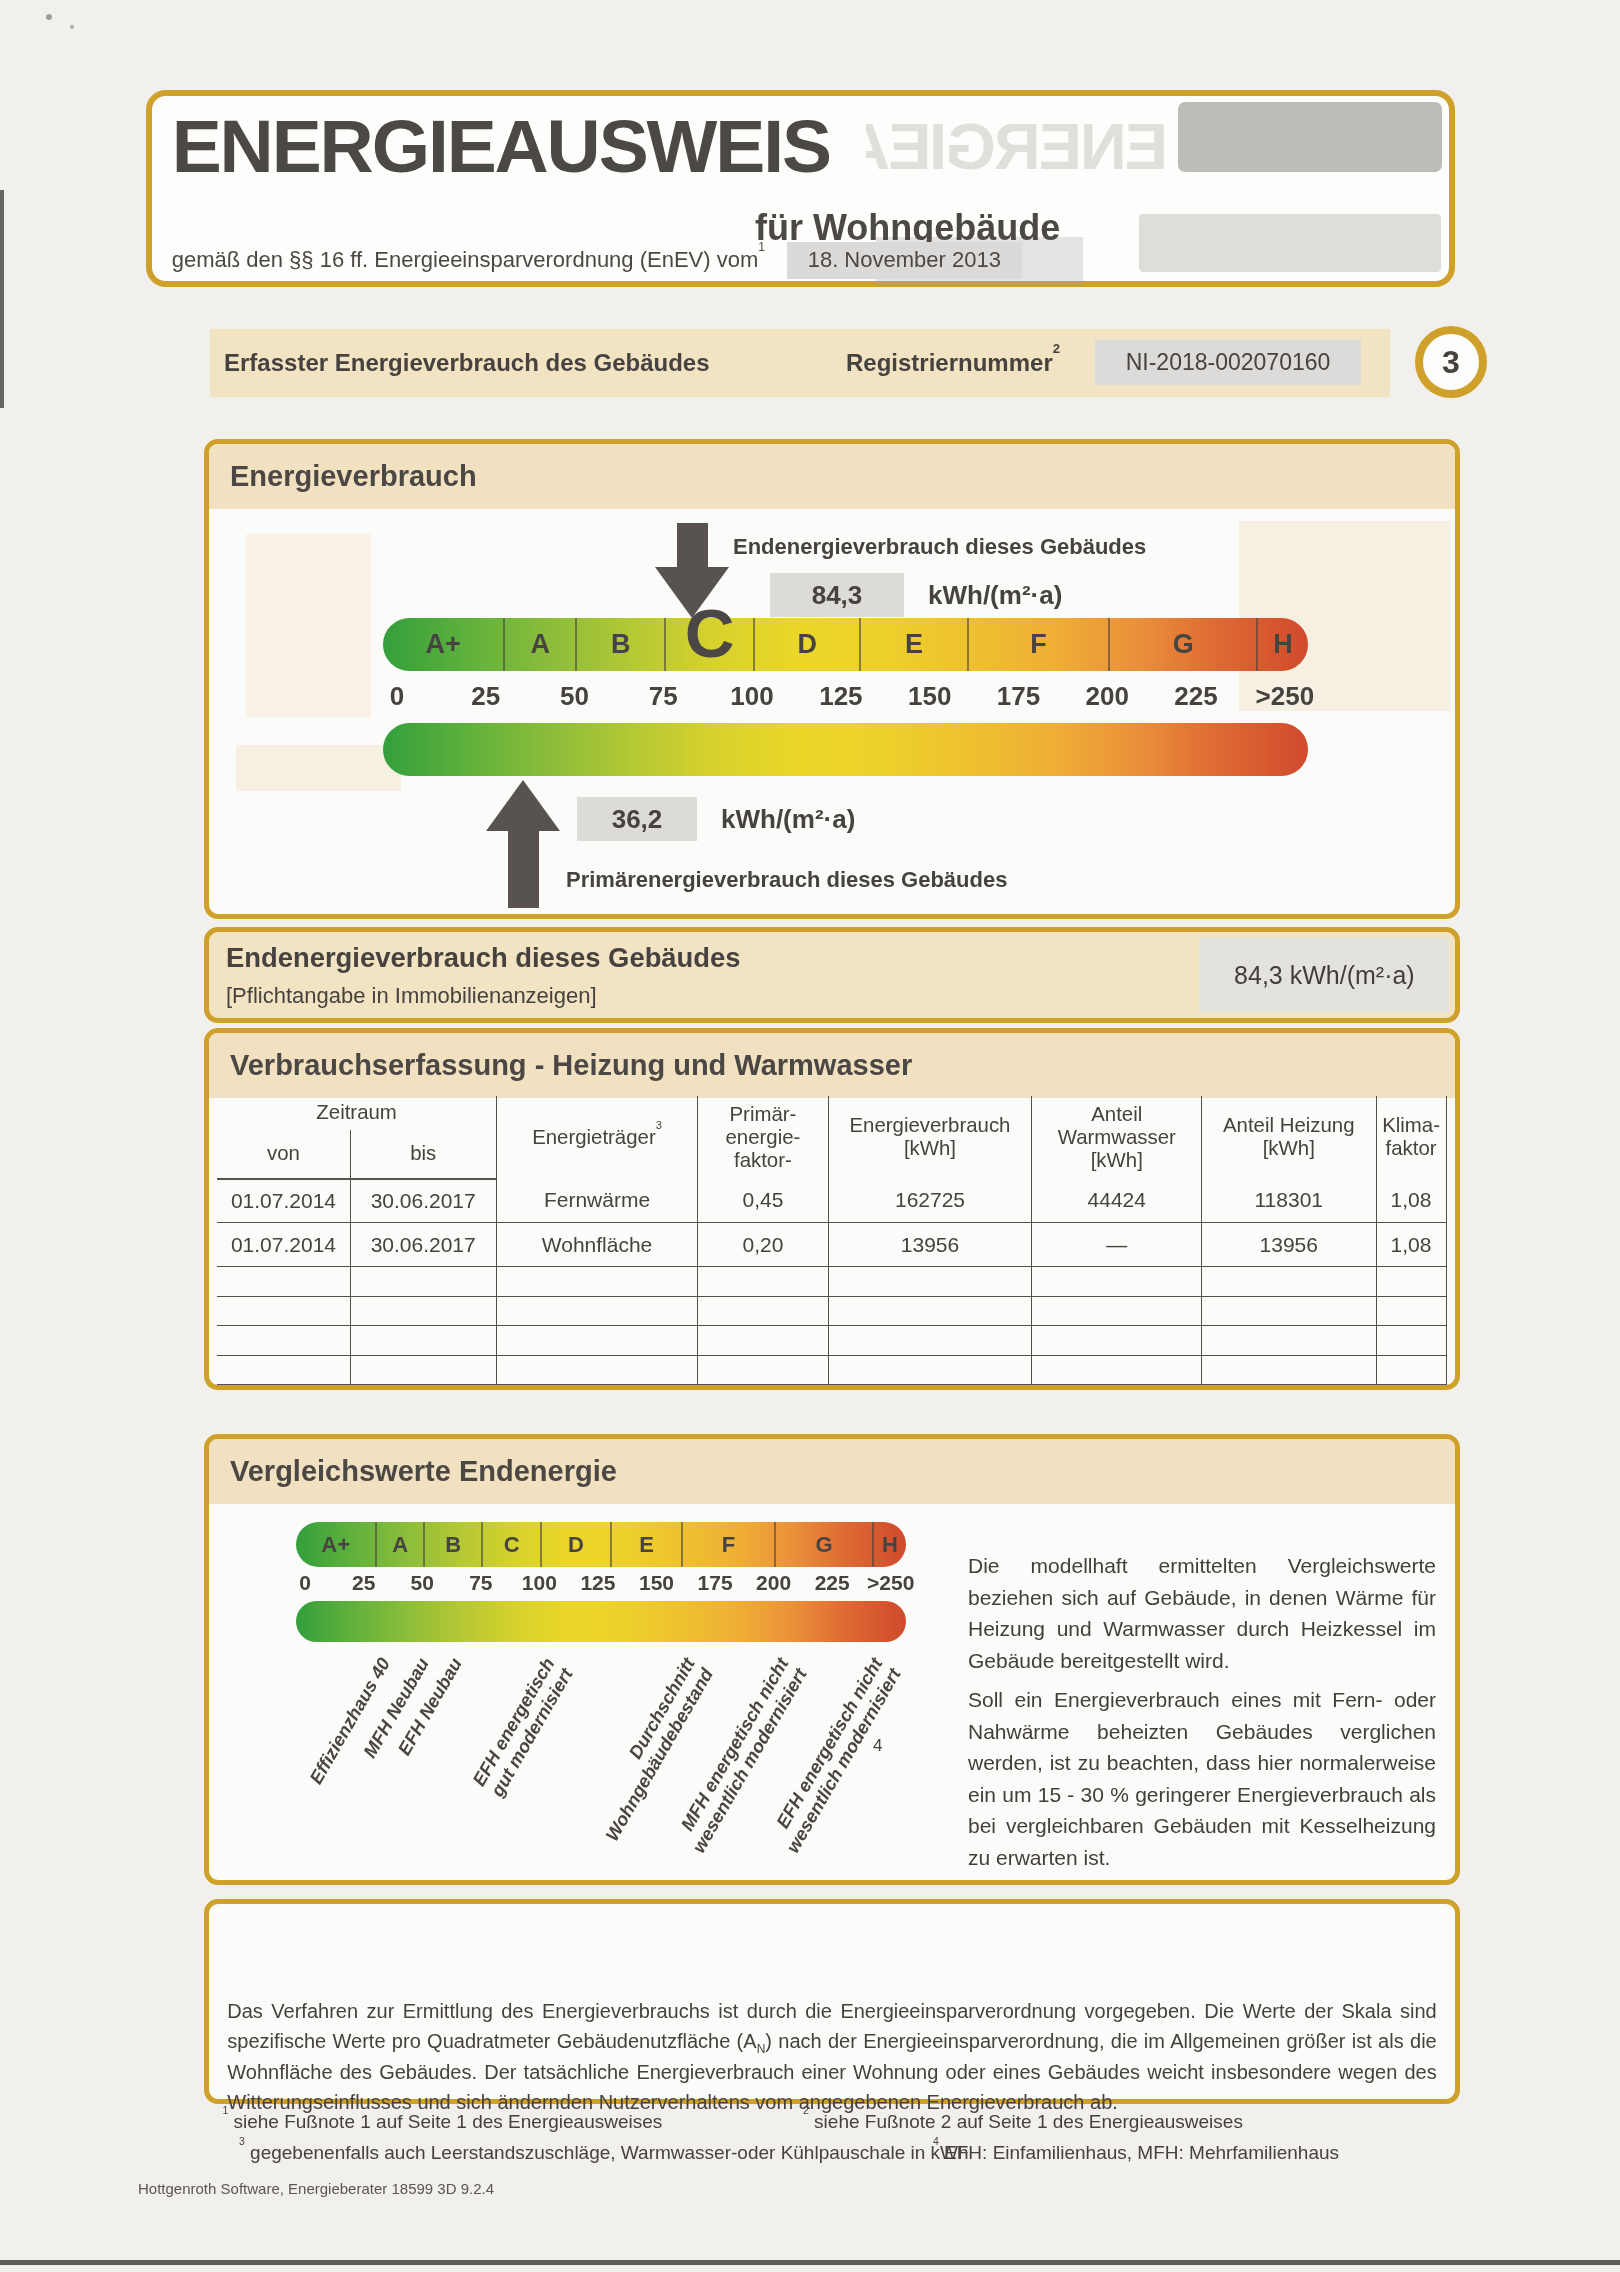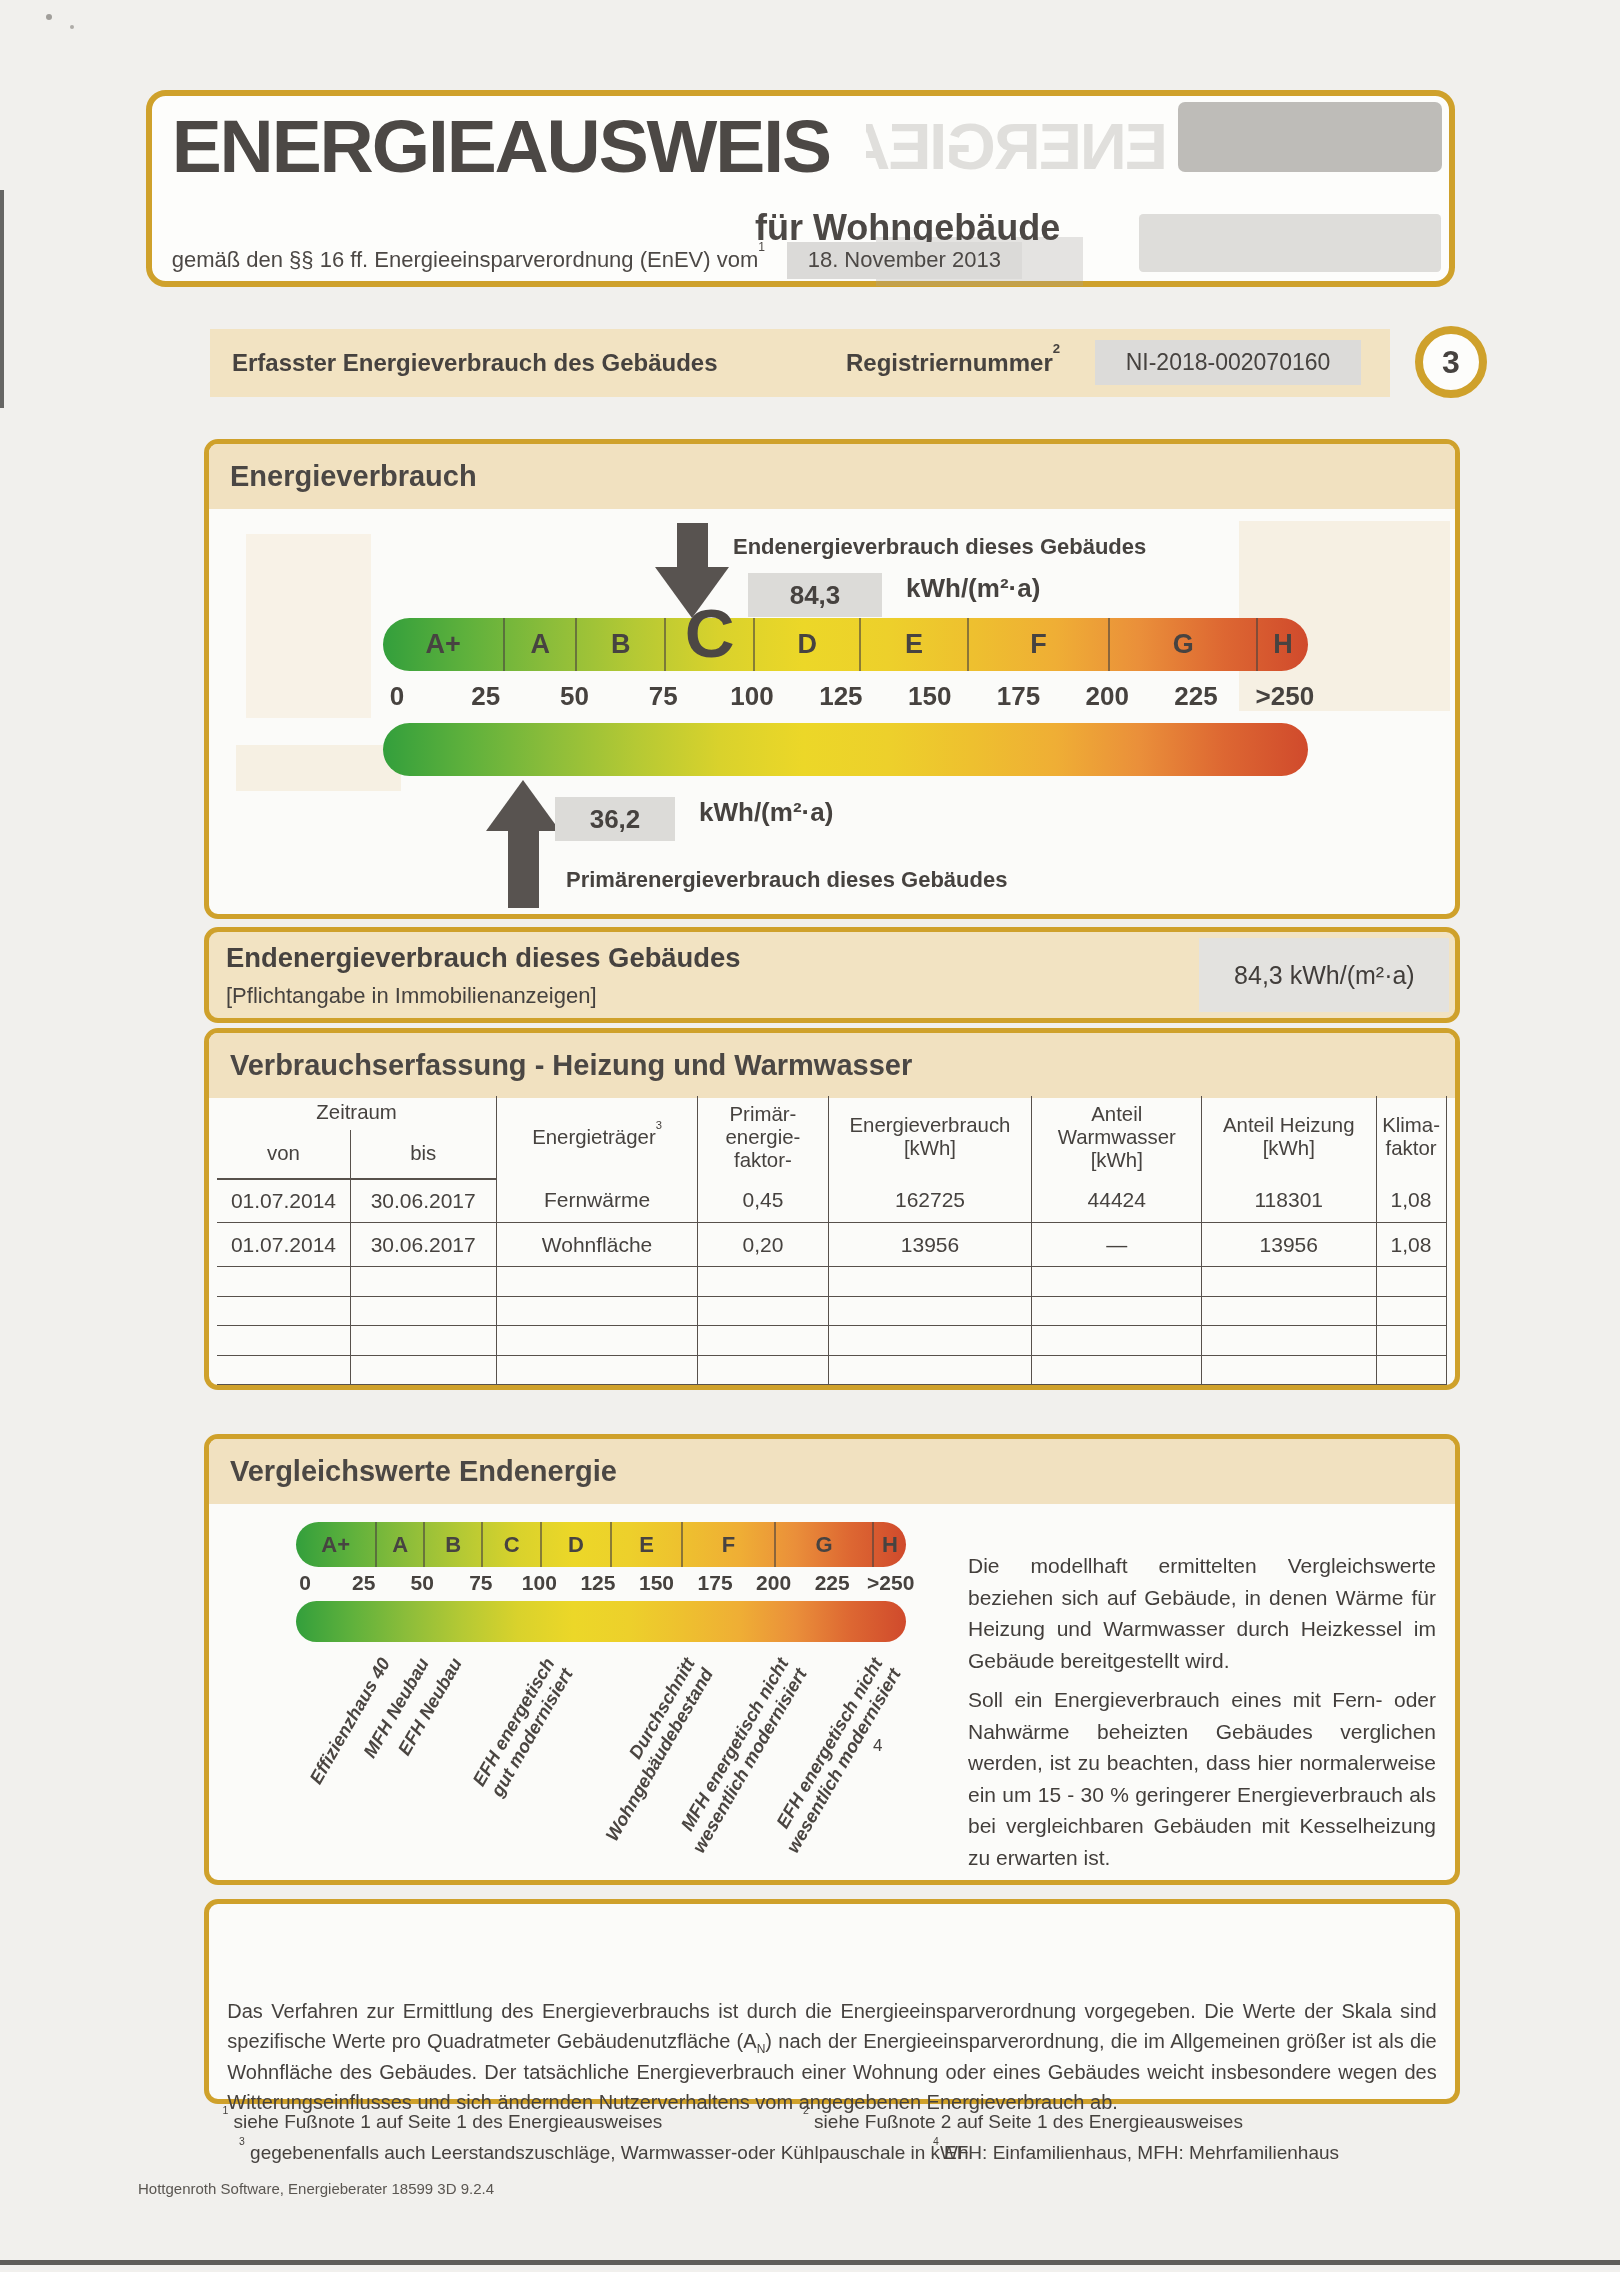--- a/index.html
+++ b/index.html
@@ -22,21 +22,21 @@
   .ghost-block1{position:absolute;right:7px;top:5.6px;width:264px;height:70px;background:rgba(95,91,86,.40);border-radius:7px;}
   .ghost-block2{position:absolute;right:8.4px;top:118px;width:302px;height:58px;background:rgba(160,156,150,.32);border-radius:4.2px;}
   .ghost-date{position:absolute;left:724px;top:141px;width:207px;height:49px;background:rgba(165,162,158,.28);}
   .doc-title{position:absolute;left:19.7px;top:7px;font-size:75px;font-weight:bold;letter-spacing:-2.1px;color:#4c4845;margin:0;}
   .for-label{position:absolute;left:603px;top:111px;font-size:36px;font-weight:bold;color:#4c4845;}
   .law-line{position:absolute;left:19.7px;top:146px;font-size:22px;color:#4c4845;white-space:nowrap;}
   .date-box{display:inline-block;background:#dbdad8;padding:4.9px 21px 6.3px;margin-left:15.5px;min-width:162px;text-align:center;}
 
   
   .regbar{position:absolute;left:210px;top:329px;width:1180px;height:68px;background:#f2e3c2;}
-  .regleft{position:absolute;left:14px;top:19.7px;font-size:24px;font-weight:bold;margin-left:8px;}
+  .regleft{position:absolute;left:14px;top:19.7px;font-size:24px;font-weight:bold;}
   .reglabel{position:absolute;left:636px;top:19.7px;font-size:24px;font-weight:bold;}
   .regnum-box{position:absolute;left:885px;top:11.3px;width:266px;height:45px;background:#dcdbd9;
               display:flex;align-items:center;justify-content:center;font-size:23px;}
   .page-circle{position:absolute;left:1415px;top:326px;width:72px;height:72px;border-radius:50%;
                background:#fdfdfb;border:8.4px solid #cfa12b;box-sizing:border-box;
                display:flex;align-items:center;justify-content:center;font-size:32px;font-weight:bold;}
 
   
   .goldbox{position:absolute;left:204px;width:1256px;background:#fbfbf9;border:5.6px solid #cfa12b;
            border-radius:14px;box-sizing:border-box;}
@@ -49,21 +49,21 @@
   .g-left{position:absolute;left:37px;top:90px;width:125px;height:184px;background:#f5ead6;opacity:.5;}
   .g-left2{position:absolute;left:27px;top:301px;width:165px;height:46px;background:#f3e8d2;opacity:.55;}
   .arrow-down{position:absolute;left:446px;top:79px;width:75px;}
   .arrow-down .shaft{width:31px;height:44px;background:#585350;margin:0 auto;}
   .arrow-down .head{width:0;height:0;border-left:37px solid transparent;border-right:37px solid transparent;border-top:51px solid #585350;}
   .arrow-up{position:absolute;left:277px;top:336px;width:75px;}
   .arrow-up .head{width:0;height:0;border-left:37px solid transparent;border-right:37px solid transparent;border-bottom:51px solid #585350;}
   .arrow-up .shaft{width:31px;height:77px;background:#585350;margin:0 auto;}
   .endlabel{position:absolute;left:524px;top:90px;font-size:22px;font-weight:bold;}
   .primlabel{position:absolute;left:357px;top:423px;font-size:22px;font-weight:bold;}
-  .value-row{position:absolute;display:flex;}
+  .value-row{position:absolute;display:flex;align-items:center;margin-left:22px;}
   .vr1{left:539px;top:129px;}
   .vr2{left:346px;top:353px;}
   .vbox{height:44px;background:#dcdbd8;display:flex;align-items:center;justify-content:center;
         font-size:26px;font-weight:bold;}
   .vr1 .vbox{width:134px;} .vr2 .vbox{width:120px;}
   .vunit{margin-left:24px;font-size:26px;font-weight:bold;}
 
   
   .scale{position:absolute;}
   .scale .letters{display:flex;border-radius:28px;overflow:visible;}

